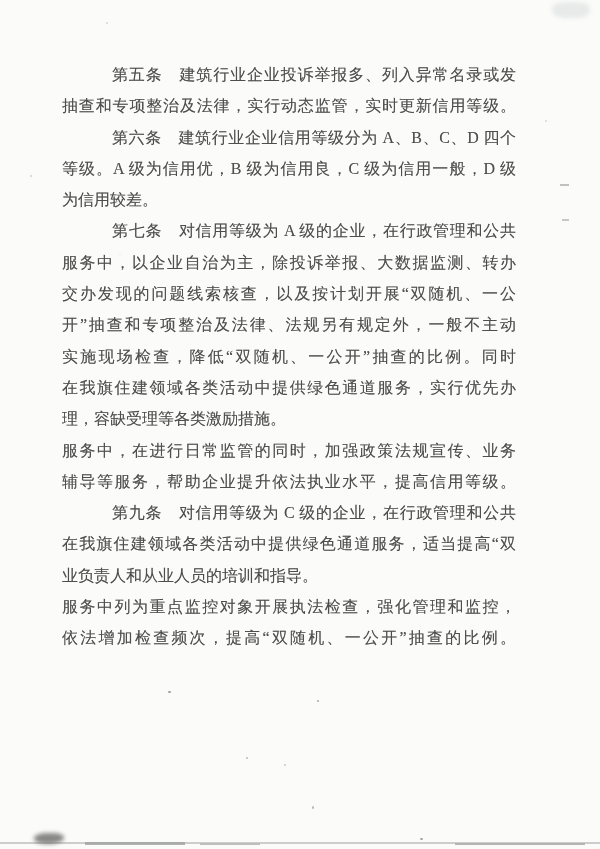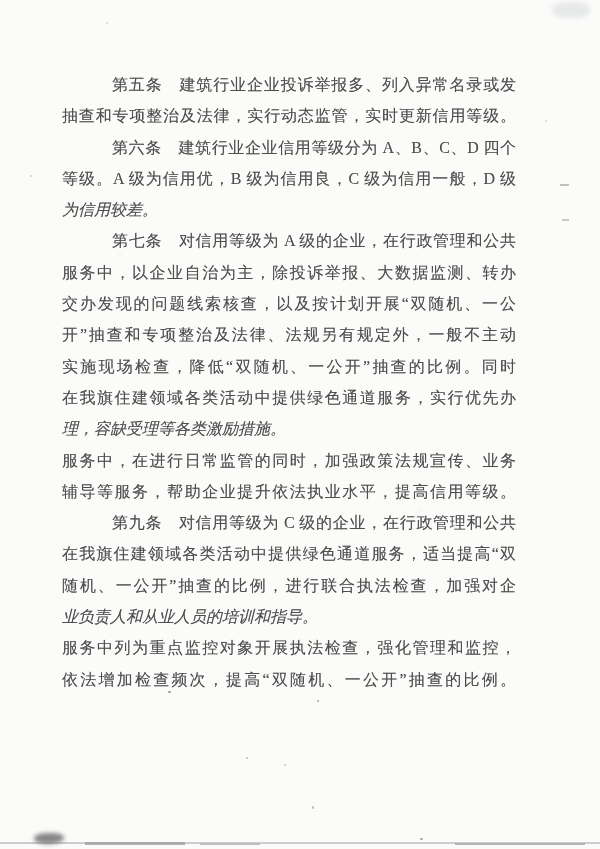--- a/index.html
+++ b/index.html
@@ -18,38 +18,37 @@
     position: absolute;
     inset: 0;
     background:
       radial-gradient(circle at 20% 30%, rgba(240,240,238,0.35) 0 2px, transparent 3px),
       radial-gradient(circle at 70% 60%, rgba(238,238,236,0.3) 0 2px, transparent 3px),
       #fbfbfa;
   }
   .text-block {
     position: absolute;
     left: 62px;
-    top: 69px;
+    top: 59px;
     width: 454px;
     font-size: 16px;
     line-height: 31.3px;
     color: #4e4e4e;
     letter-spacing: 0;
     text-shadow: 0 0 0.6px rgba(90,90,90,0.45);
   }
   .line {
     text-align: justify;
     text-align-last: justify;
     white-space: nowrap;
     height: 31.3px;
   }
   .line.short {
     text-align: left;
     text-align-last: left;
-    font-style: italic;
   }
   .line.indent {
     text-indent: 50px;
   }
   
   .artifact {
     position: absolute;
     pointer-events: none;
   }
   .bottom-line       { left: 0;   top: 842px; width: 600px; height: 2px;  background: #c6c8c7; opacity: .9; }
@@ -86,21 +85,20 @@
   <div class="line">服务中，以企业自治为主，除投诉举报、大数据监测、转办</div>
   <div class="line">交办发现的问题线索核查，以及按计划开展“双随机、一公</div>
   <div class="line">开”抽查和专项整治及法律、法规另有规定外，一般不主动</div>
   <div class="line">实施现场检查，降低“双随机、一公开”抽查的比例。同时</div>
   <div class="line">在我旗住建领域各类活动中提供绿色通道服务，实行优先办</div>
   <div class="line short">理，容缺受理等各类激励措施。</div>
   <div class="line">服务中，在进行日常监管的同时，加强政策法规宣传、业务</div>
   <div class="line">辅导等服务，帮助企业提升依法执业水平，提高信用等级。</div>
   <div class="line indent">第九条　对信用等级为 C 级的企业，在行政管理和公共</div>
   <div class="line">在我旗住建领域各类活动中提供绿色通道服务，适当提高“双</div>
-  <div class="line">随机、一公开”抽查的比例，进行联合执法检查，加强对企</div>
   <div class="line short">业负责人和从业人员的培训和指导。</div>
   <div class="line">服务中列为重点监控对象开展执法检查，强化管理和监控，</div>
   <div class="line">依法增加检查频次，提高“双随机、一公开”抽查的比例。</div>
 </div>
 
 <div class="artifact bottom-line"></div>
 <div class="artifact bottom-line-dark1"></div>
 <div class="artifact bottom-line-dark2"></div>
 <div class="artifact bottom-line-dark3"></div>
 <div class="artifact bottom-smudge"></div>

